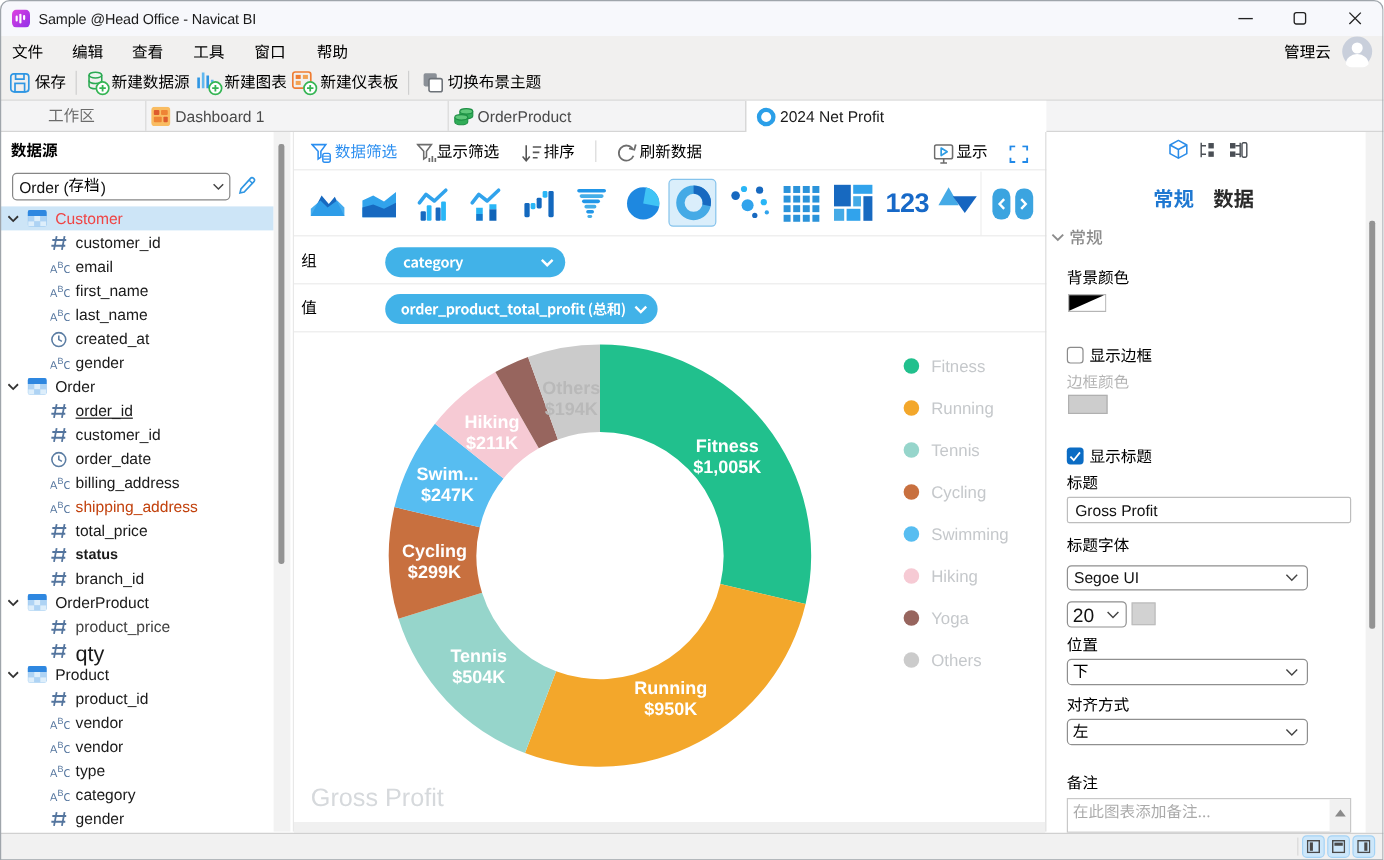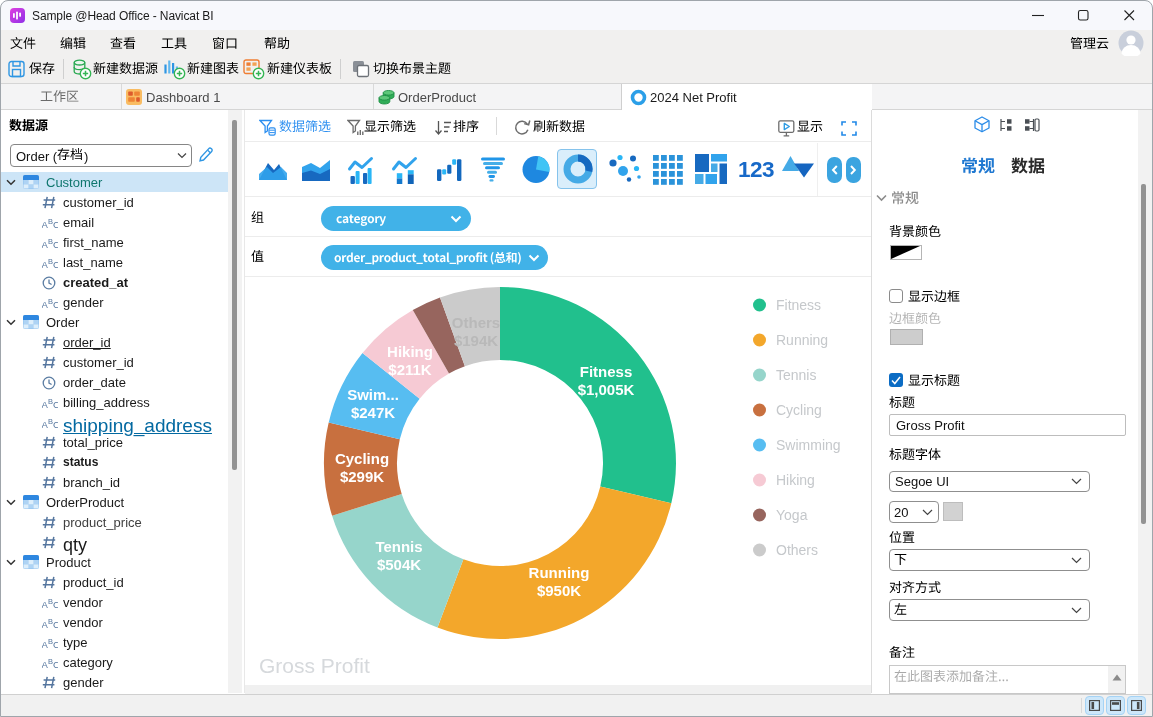--- a/index.html
+++ b/index.html
@@ -162,21 +162,21 @@
 <svg class="abs" style="left:23px;top:175px" width="16" height="14" viewBox="0 0 16 14">
 <rect x="0" y="0" width="16" height="14" rx="2" fill="#8ec1ee"></rect>
 <path d="M0 5 V2 a2 2 0 0 1 2 -2 h12 a2 2 0 0 1 2 2 v3 Z" fill="#2e87e0"></path>
 <rect x="0.5" y="5" width="5" height="4.4" fill="#aed3f4"></rect>
 <rect x="10.5" y="5" width="5" height="4.4" fill="#aed3f4"></rect>
 <rect x="5.5" y="9.4" width="5" height="4.1" fill="#aed3f4"></rect>
 <rect x="5.5" y="5" width="5" height="4.4" fill="#ddeefb"></rect>
 <rect x="0.5" y="9.4" width="5" height="4.1" fill="#ddeefb"></rect>
 <rect x="10.5" y="9.4" width="5" height="4.1" fill="#ddeefb"></rect>
 </svg>
-<div class="t" style="left:46px;top:175px;font-size:13px;color:#0f766e;font-weight:400;">Customer</div>
+<div class="t" style="left:46px;top:175px;font-size:13px;color:#ef4444;font-weight:400;">Customer</div>
 <svg class="abs" style="left:42px;top:196px" width="14" height="13" viewBox="0 0 14 13">
 <g stroke="#54759e" stroke-width="1.5" fill="none">
 <path d="M5.2 0.8 L3 12.2M11.8 0.8 L9.6 12.2M1.6 4h11.6M0.8 8.8h11.6"></path>
     </g>
   </svg>
 <div class="t" style="left:63px;top:195px;font-size:13px;color:#1a1a1a;font-weight:400;">customer_id</div>
 <svg class="abs" style="left:42px;top:216px" width="16" height="13" viewBox="0 0 16 13">
 <text x="-0.5" y="11.5" font-family="Liberation Sans,sans-serif" font-size="9.5" fill="#54759e">A</text>
 <text x="5.9" y="7.5" font-family="Liberation Sans,sans-serif" font-size="7.5" fill="#54759e">B</text>
 <text x="11" y="11.5" font-family="Liberation Sans,sans-serif" font-size="9.5" fill="#54759e">C</text>
@@ -191,21 +191,21 @@
 <svg class="abs" style="left:42px;top:256px" width="16" height="13" viewBox="0 0 16 13">
 <text x="-0.5" y="11.5" font-family="Liberation Sans,sans-serif" font-size="9.5" fill="#54759e">A</text>
 <text x="5.9" y="7.5" font-family="Liberation Sans,sans-serif" font-size="7.5" fill="#54759e">B</text>
 <text x="11" y="11.5" font-family="Liberation Sans,sans-serif" font-size="9.5" fill="#54759e">C</text>
 </svg>
 <div class="t" style="left:63px;top:255px;font-size:13px;color:#1a1a1a;font-weight:400;">last_name</div>
 <svg class="abs" style="left:42px;top:276px" width="14" height="14" viewBox="0 0 14 14">
 <circle cx="7" cy="7" r="5.8" stroke="#5b7da3" stroke-width="1.3" fill="none"></circle>
 <path d="M7 3.6V7l2.6 1.5" stroke="#5b7da3" stroke-width="1.3" fill="none"></path>
 </svg>
-<div class="t" style="left:63px;top:275px;font-size:13px;color:#1a1a1a;font-weight:700;">created_at</div>
+<div class="t" style="left:63px;top:275px;font-size:13px;color:#1a1a1a;font-weight:400;">created_at</div>
 <svg class="abs" style="left:42px;top:296px" width="16" height="13" viewBox="0 0 16 13">
 <text x="-0.5" y="11.5" font-family="Liberation Sans,sans-serif" font-size="9.5" fill="#54759e">A</text>
 <text x="5.9" y="7.5" font-family="Liberation Sans,sans-serif" font-size="7.5" fill="#54759e">B</text>
 <text x="11" y="11.5" font-family="Liberation Sans,sans-serif" font-size="9.5" fill="#54759e">C</text>
 </svg>
 <div class="t" style="left:63px;top:295px;font-size:13px;color:#1a1a1a;font-weight:400;">gender</div>
 <svg class="abs" style="left:6px;top:319px" width="10" height="7" viewBox="0 0 10 7">
     <path d="M1 1.2l4 4 4-4" stroke="#333" stroke-width="1.5" fill="none"></path>
   </svg>
 <svg class="abs" style="left:23px;top:315px" width="16" height="14" viewBox="0 0 16 14">
@@ -240,21 +240,21 @@
 <text x="-0.5" y="11.5" font-family="Liberation Sans,sans-serif" font-size="9.5" fill="#54759e">A</text>
 <text x="5.9" y="7.5" font-family="Liberation Sans,sans-serif" font-size="7.5" fill="#54759e">B</text>
 <text x="11" y="11.5" font-family="Liberation Sans,sans-serif" font-size="9.5" fill="#54759e">C</text>
 </svg>
 <div class="t" style="left:63px;top:395px;font-size:13px;color:#1a1a1a;font-weight:400;">billing_address</div>
 <svg class="abs" style="left:42px;top:416px" width="16" height="13" viewBox="0 0 16 13">
 <text x="-0.5" y="11.5" font-family="Liberation Sans,sans-serif" font-size="9.5" fill="#54759e">A</text>
 <text x="5.9" y="7.5" font-family="Liberation Sans,sans-serif" font-size="7.5" fill="#54759e">B</text>
 <text x="11" y="11.5" font-family="Liberation Sans,sans-serif" font-size="9.5" fill="#54759e">C</text>
 </svg>
-<div class="t" style="left:63px;top:415px;font-size:19px;color:#0369a1;font-weight:400;text-decoration:underline;">shipping_address</div>
+<div class="t" style="left:63px;top:415px;font-size:13px;color:#c2410c;font-weight:400;">shipping_address</div>
 <svg class="abs" style="left:42px;top:436px" width="14" height="13" viewBox="0 0 14 13">
 <g stroke="#54759e" stroke-width="1.5" fill="none">
 <path d="M5.2 0.8 L3 12.2M11.8 0.8 L9.6 12.2M1.6 4h11.6M0.8 8.8h11.6"></path>
     </g>
   </svg>
 <div class="t" style="left:63px;top:435px;font-size:13px;color:#1a1a1a;font-weight:400;">total_price</div>
 <svg class="abs" style="left:42px;top:456px" width="14" height="13" viewBox="0 0 14 13">
 <g stroke="#54759e" stroke-width="1.5" fill="none">
 <path d="M5.2 0.8 L3 12.2M11.8 0.8 L9.6 12.2M1.6 4h11.6M0.8 8.8h11.6"></path>
     </g>
@@ -609,21 +609,21 @@
 <div class="t" style="left:896px;top:418px;font-size:13px;color:#111;font-weight:400;">Gross Profit</div>
 <svg class="cj" style="left:887px;top:446.3px" width="57" height="17" viewBox="0 0 57 17">
     <path fill="#000" d="M8.1 3.1H13.7V4H8.1ZM7.5 6.2H14.4V7.1H7.5ZM10.3 6.6H11.3V12.8Q11.3 13.2 11.2 13.4Q11.1 13.7 10.8 13.8Q10.5 13.9 10 14Q9.6 14 8.9 14Q8.8 13.8 8.8 13.5Q8.7 13.2 8.6 13Q9.1 13 9.5 13Q9.9 13 10 13Q10.2 13 10.2 12.9Q10.3 12.9 10.3 12.8ZM12.1 8.8 13 8.5Q13.3 9.1 13.6 9.9Q13.9 10.6 14.1 11.3Q14.3 11.9 14.4 12.5L13.5 12.8Q13.4 12.3 13.2 11.6Q13 10.9 12.7 10.2Q12.4 9.4 12.1 8.8ZM8.4 8.5 9.3 8.7Q9.1 9.5 8.8 10.2Q8.5 11 8.2 11.6Q7.9 12.3 7.5 12.8Q7.4 12.7 7.3 12.6Q7.2 12.5 7 12.4Q6.8 12.3 6.7 12.3Q7.3 11.6 7.7 10.6Q8.1 9.6 8.4 8.5ZM2.6 4.8H7.3V5.8H2.6ZM4.6 2.1H5.6V14H4.6ZM4.5 5.4 5.2 5.6Q5 6.3 4.8 7.1Q4.5 7.9 4.2 8.6Q3.9 9.4 3.6 10Q3.2 10.7 2.9 11.1Q2.8 11 2.7 10.8Q2.6 10.7 2.5 10.5Q2.4 10.3 2.3 10.2Q2.8 9.7 3.2 8.9Q3.6 8.1 4 7.1Q4.3 6.2 4.5 5.4ZM5.5 6Q5.6 6.1 5.9 6.5Q6.2 6.8 6.5 7.2Q6.8 7.5 7 7.9Q7.3 8.2 7.4 8.3L6.8 9.1Q6.7 8.9 6.4 8.5Q6.2 8.1 5.9 7.7Q5.7 7.3 5.4 7Q5.2 6.6 5 6.5Z M17.3 5V6H19.9V5ZM17.3 3.3V4.3H19.9V3.3ZM16.4 2.6H20.9V6.7H16.4ZM15.6 7.7H21.5V8.4H15.6ZM21.5 2.7H27.4V3.5H21.5ZM18.3 7.9H19.1V12.9L18.3 12.4ZM18.7 9.8H21.3V10.6H18.7ZM24 2.9 25 3.1Q24.8 3.6 24.6 4.2Q24.4 4.7 24.2 5L23.4 4.8Q23.6 4.4 23.7 3.9Q23.9 3.4 24 2.9ZM17.2 10.4Q17.5 11.3 18.1 11.8Q18.6 12.3 19.3 12.5Q20.1 12.8 21 12.9Q21.9 12.9 23 12.9Q23.2 12.9 23.6 12.9Q24 12.9 24.6 12.9Q25.2 12.9 25.8 12.9Q26.4 12.9 26.8 12.9Q27.3 12.9 27.5 12.9Q27.4 13.1 27.3 13.3Q27.2 13.6 27.2 13.8H26.3H23Q21.8 13.8 20.8 13.6Q19.7 13.5 18.9 13.2Q18.1 12.9 17.6 12.3Q17 11.7 16.6 10.6ZM22 4.7H26.8V10.2H25.9V5.5H22.8V10.2H22ZM16.6 9.1 17.4 9.1Q17.4 10.7 17.1 11.9Q16.8 13.1 16.1 14Q16.1 13.9 15.9 13.9Q15.8 13.8 15.7 13.7Q15.5 13.6 15.4 13.5Q16.1 12.8 16.3 11.6Q16.6 10.5 16.6 9.1ZM24 6.1H24.9Q24.8 7.5 24.7 8.5Q24.6 9.6 24.2 10.4Q23.9 11.2 23.2 11.7Q22.5 12.3 21.4 12.6Q21.4 12.5 21.2 12.3Q21.1 12.1 21 12Q22 11.7 22.6 11.2Q23.2 10.7 23.5 10Q23.8 9.3 23.9 8.3Q24 7.4 24 6.1ZM24.5 10.6 25.1 10.1Q25.5 10.3 25.9 10.7Q26.3 11 26.7 11.4Q27.1 11.7 27.4 12L26.8 12.6Q26.6 12.3 26.2 11.9Q25.8 11.6 25.3 11.2Q24.9 10.9 24.5 10.6Z M31 5.8H37.3V6.8H31ZM28.9 9.1H40.1V10H28.9ZM34 8.3H35V12.8Q35 13.3 34.9 13.5Q34.7 13.7 34.4 13.9Q34.1 14 33.5 14Q33 14 32.2 14Q32.1 13.9 32.1 13.7Q32 13.5 31.9 13.4Q31.8 13.2 31.7 13.1Q32.2 13.1 32.6 13.1Q33 13.1 33.3 13.1Q33.6 13.1 33.7 13.1Q33.9 13.1 33.9 13Q34 13 34 12.8ZM37 5.8H37.2L37.5 5.8L38.1 6.3Q37.7 6.8 37.1 7.2Q36.5 7.7 35.8 8.1Q35.2 8.6 34.5 8.9Q34.4 8.7 34.3 8.6Q34.1 8.4 34 8.3Q34.5 8 35.1 7.6Q35.7 7.3 36.2 6.8Q36.7 6.4 37 6ZM29 3.4H40V6.1H39V4.4H30V6.1H29ZM33.5 2.3 34.5 2Q34.7 2.3 35 2.8Q35.3 3.2 35.4 3.6L34.4 3.9Q34.3 3.6 34 3.1Q33.8 2.7 33.5 2.3Z M44.3 2.1 45.2 2.4Q44.8 3.5 44.3 4.6Q43.8 5.6 43.2 6.6Q42.6 7.5 42 8.3Q41.9 8.2 41.8 8Q41.7 7.8 41.6 7.6Q41.5 7.4 41.4 7.3Q42 6.7 42.5 5.8Q43 5 43.5 4.1Q43.9 3.1 44.3 2.1ZM43.1 5.5 44 4.6 44 4.6V14H43.1ZM48.5 2.1H49.5V14H48.5ZM44.9 4.7H53.4V5.6H44.9ZM46.4 10.7H51.6V11.6H46.4ZM50 5.2Q50.3 6.3 50.9 7.5Q51.5 8.6 52.2 9.6Q52.9 10.5 53.7 11.1Q53.5 11.3 53.3 11.5Q53 11.7 52.9 11.9Q52.2 11.2 51.5 10.2Q50.8 9.1 50.2 7.9Q49.6 6.7 49.2 5.4ZM48.1 5.1 48.9 5.3Q48.5 6.7 47.9 7.9Q47.3 9.1 46.6 10.2Q45.9 11.2 45.1 11.9Q45 11.8 44.9 11.7Q44.7 11.5 44.6 11.4Q44.5 11.3 44.4 11.2Q45.1 10.6 45.9 9.6Q46.6 8.6 47.2 7.5Q47.8 6.3 48.1 5.1Z"></path>
   </svg>
 <div class="abs" style="left:889px;top:471px;width:201px;height:21px;background:#fff;border:1px solid #8f8f8f;border-radius:4px"></div>
 <div class="t" style="left:895px;top:474px;font-size:13px;color:#111;font-weight:400;">Segoe UI</div>
 <svg class="abs" style="left:1071px;top:478px" width="11" height="7" viewBox="0 0 11 7">
     <path d="M1 1l4.5 4.5L10 1" stroke="#444" stroke-width="1.2" fill="none"></path>
   </svg>
 <div class="abs" style="left:889px;top:501px;width:50px;height:22px;background:#fff;border:1px solid #8f8f8f;border-radius:4px"></div>
-<div class="t" style="left:894px;top:505px;font-size:13px;color:#111;font-weight:400;">20</div>
+<div class="t" style="left:894px;top:505px;font-size:16px;color:#111;font-weight:400;">20</div>
 <svg class="abs" style="left:922px;top:509px" width="11" height="7" viewBox="0 0 11 7">
     <path d="M1 1l4.5 4.5L10 1" stroke="#444" stroke-width="1.2" fill="none"></path>
   </svg>
 <div class="abs" style="left:943px;top:502px;width:20px;height:19px;background:#d2d2d2;border:1px solid #bdbdbd"></div>
 <svg class="cj" style="left:887px;top:529.3px" width="31" height="17" viewBox="0 0 31 17">
     <path fill="#000" d="M6.8 4.4H13.9V5.4H6.8ZM7.7 6.4 8.5 6.2Q8.7 6.9 8.9 7.6Q9 8.4 9.1 9.1Q9.3 9.9 9.4 10.5Q9.5 11.2 9.5 11.7L8.5 12Q8.5 11.4 8.4 10.8Q8.3 10.1 8.2 9.3Q8.1 8.6 7.9 7.8Q7.8 7.1 7.7 6.4ZM12.1 6.1 13.1 6.3Q13 7.1 12.8 8Q12.6 8.8 12.4 9.7Q12.2 10.6 12 11.5Q11.8 12.3 11.6 12.9L10.8 12.7Q11 12.1 11.1 11.2Q11.3 10.4 11.5 9.5Q11.7 8.6 11.8 7.7Q12 6.8 12.1 6.1ZM6.2 12.6H14.4V13.5H6.2ZM9.4 2.2 10.3 2Q10.5 2.5 10.7 3Q10.9 3.6 11 4L10 4.3Q9.9 3.9 9.8 3.3Q9.6 2.7 9.4 2.2ZM5.7 2.1 6.6 2.4Q6.2 3.5 5.6 4.6Q5.1 5.7 4.4 6.6Q3.8 7.6 3 8.3Q3 8.2 2.9 8Q2.8 7.8 2.7 7.6Q2.6 7.4 2.5 7.3Q3.1 6.7 3.7 5.8Q4.3 5 4.8 4.1Q5.4 3.1 5.7 2.1ZM4.3 5.5 5.3 4.5 5.3 4.5V14H4.3Z M23.5 3.3V4.4H25.7V3.3ZM20.4 3.3V4.4H22.6V3.3ZM17.5 3.3V4.4H19.5V3.3ZM16.5 2.6H26.6V5.2H16.5ZM15.9 5.9H27V6.7H15.9ZM20.9 4.9 21.9 5Q21.8 5.7 21.7 6.4Q21.5 7.2 21.4 7.7H20.4Q20.5 7.4 20.6 6.9Q20.7 6.4 20.8 5.9Q20.9 5.4 20.9 4.9ZM15.7 12.9H27.3V13.7H15.7ZM17.9 8.8H25V9.4H17.9ZM18 10.2H25V10.8H18ZM18 11.5H25.1V12.1H18ZM17.5 7.5H25.5V13.3H24.5V8.1H18.4V13.3H17.5Z"></path>
   </svg>
 <div class="abs" style="left:889px;top:549px;width:201px;height:22px;background:#fff;border:1px solid #8f8f8f;border-radius:4px"></div>
 <svg class="cj" style="left:892px;top:551.3px" width="18" height="17" viewBox="0 0 18 17">
     <path fill="#000" d="M2.7 3H14.3V4H2.7ZM7.7 3.8H8.8V14H7.7ZM8.3 6.9 8.9 6.1Q9.5 6.4 10.2 6.8Q10.8 7.1 11.5 7.5Q12.1 7.9 12.7 8.2Q13.2 8.6 13.6 8.9L12.9 9.7Q12.5 9.4 12 9.1Q11.5 8.7 10.8 8.3Q10.2 7.9 9.5 7.6Q8.9 7.2 8.3 6.9Z"></path>

